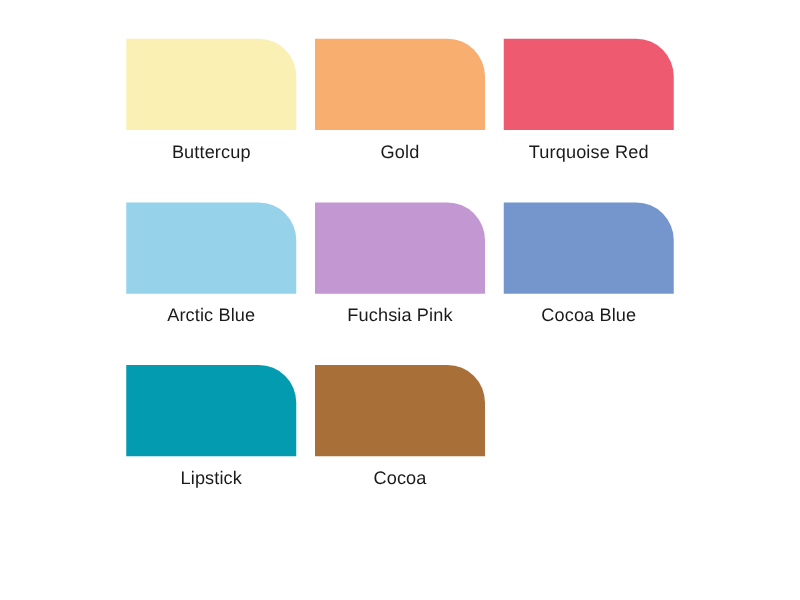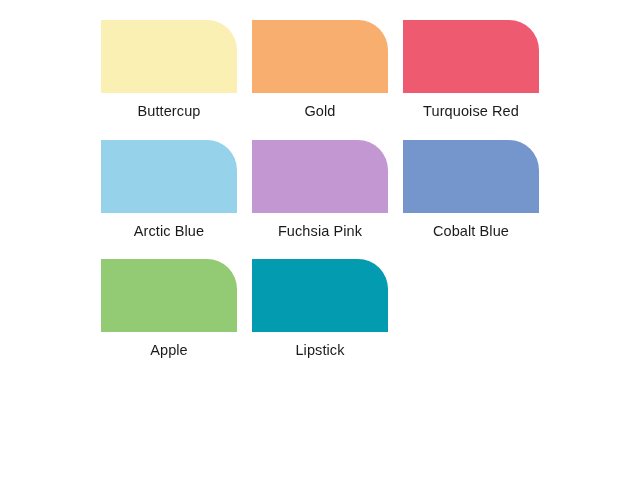--- a/index.html
+++ b/index.html
@@ -32,20 +32,21 @@
     grid-template-rows: repeat(4, auto);
     column-gap: 15px;
     row-gap: 21px;
   }
 
   .swatch-cell {
     width: 136px;
     display: flex;
     flex-direction: column;
     align-items: center;
+    margin-top: 11px;
   }
 
   .swatch-chip {
     width: 136px;
     height: 73px;
     border-top-right-radius: 30px;
     border-top-left-radius: 0;
     border-bottom-right-radius: 0;
     border-bottom-left-radius: 0;
     display: block;
@@ -89,29 +90,29 @@
       <div class="swatch-label">Arctic Blue</div>
     </div>
 
     <div class="swatch-cell">
       <div class="swatch-chip" style="background-color: rgb(195, 151, 210);"></div>
       <div class="swatch-label">Fuchsia Pink</div>
     </div>
 
     <div class="swatch-cell">
       <div class="swatch-chip" style="background-color: rgb(116, 150, 205);"></div>
-      <div class="swatch-label">Cobalt Blue</div>
+      <div class="swatch-label">Cocoa Blue</div>
     </div>
 
 
-    <div class="swatch-cell">
-      <div class="swatch-chip" style="background-color: rgb(147, 203, 116);"></div>
-      <div class="swatch-label">Apple</div>
-    </div>
 
     <div class="swatch-cell">
       <div class="swatch-chip" style="background-color: rgb(2, 155, 175);"></div>
       <div class="swatch-label">Lipstick</div>
     </div>
 
+    <div class="swatch-cell">
+      <div class="swatch-chip" style="background-color: rgb(168, 112, 56);"></div>
+      <div class="swatch-label">Cocoa</div>
+    </div>
 
   </div>
 </div>
 
 </body></html>

